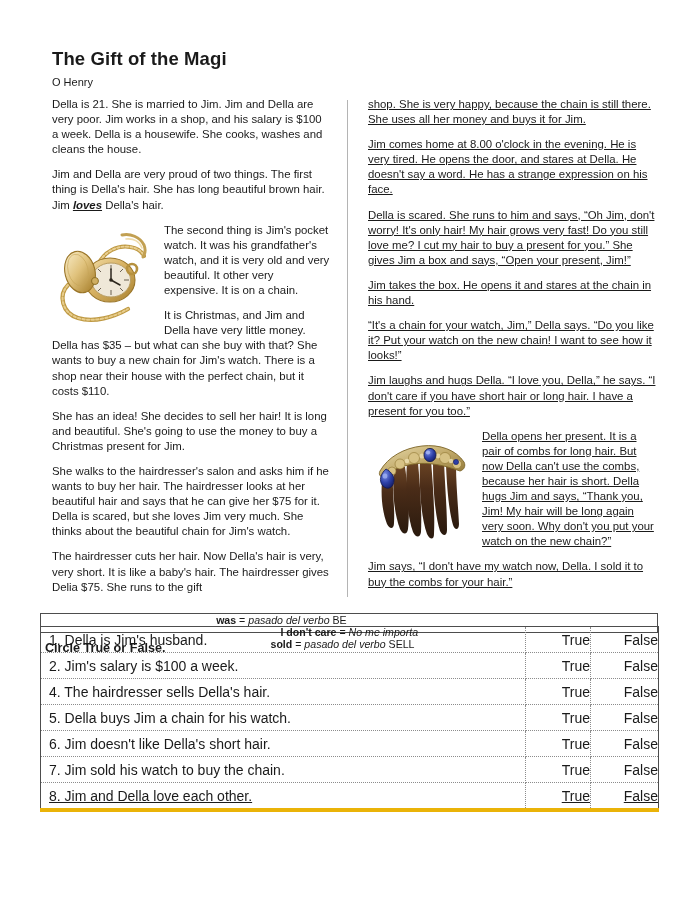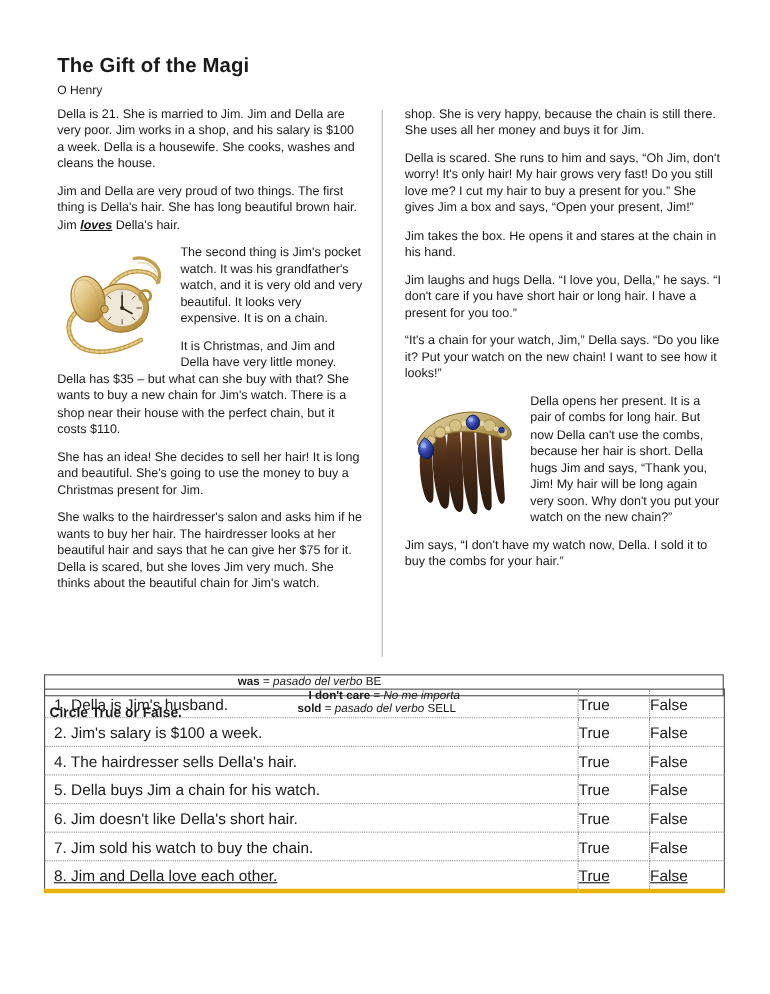--- a/index.html
+++ b/index.html
@@ -37,21 +37,21 @@
 
   
   .col {
     position: absolute;
     top: 97px;
     font-size: 11.4px;
     line-height: 15.1px;
     text-align: left;
   }
   .col-left  { left: 52px;  width: 278px; }
-  .col-right { left: 368px; width: 288px; }
+  .col-right { left: 368px; width: 288px; text-decoration: underline; }
 
   .col p {
     margin: 0 0 10px 0;
   }
   .col p:last-child { margin-bottom: 0; }
 
   .col-divider {
     position: absolute;
     left: 347px;
     top: 100px;
@@ -122,21 +122,21 @@
     table-layout: fixed;
     font-size: 14px;
   }
   .tf-table td {
     height: 25px;
     border: 1px dotted #8c8c8c;
     padding: 0 0 0 8px;
     vertical-align: middle;
   }
   .tf-table td.tf-opt {
-    text-align: left;
+    text-align: right;
     padding: 0;
   }
   .tf-table tr td:first-child { border-left: 1px solid #4d4d4d; }
   .tf-table tr td:last-child  { border-right: 1px solid #4d4d4d; }
   .tf-table tr:first-child td { border-top: 1px solid #4d4d4d; }
   .tf-table tr:last-child td  { border-bottom: 4px solid #eab308; text-decoration: underline; }
 </style>
 </head>
 <body>
 
@@ -204,32 +204,34 @@
 
       <ellipse cx="28" cy="47" rx="15" ry="21" transform="rotate(-14 28 47)" fill="url(#goldB)" stroke="#9a7528" stroke-width="1.1"></ellipse>
       <ellipse cx="26" cy="45" rx="10" ry="16" transform="rotate(-14 26 45)" fill="none" stroke="#c5a457" stroke-width="0.8" opacity="0.7"></ellipse>
 
       <circle cx="43" cy="56" r="3.4" fill="#c9a busy"></circle>
       <circle cx="43" cy="56" r="3.4" fill="#cfae62" stroke="#96731f" stroke-width="0.8"></circle>
 
       <circle cx="80" cy="44" r="5" fill="none" stroke="#b6913f" stroke-width="2.6"></circle>
     </svg>
 
-    <p>The second thing is Jim's pocket watch.  It was his grandfather's watch, and it is very old and very beautiful.  It looks very expensive.  It is on a chain.</p>
+    <p>The second thing is Jim's pocket watch.  It was his grandfather's watch, and it is very old and very beautiful.  It other very expensive.  It is on a chain.</p>
     <p>It is Christmas, and Jim and Della have very little money.  Della has $35 – but what can she buy with that?  She wants to buy a new chain for Jim's watch. There is a shop near their house with the perfect chain, but it costs $110.</p>
     <p>She has an idea!  She decides to sell her hair!  It is long and beautiful. She's going to use the money to buy a Christmas present for Jim.</p>
     <p>She walks to the hairdresser's salon and asks him if he wants to buy her hair. The hairdresser looks at her beautiful hair and says that he can give her $75 for it.  Della is scared, but she loves Jim very much. She thinks about the beautiful chain for Jim's watch.</p>
+    <p>The hairdresser cuts her hair. Now Della's hair is very, very short.  It is like a baby's hair. The hairdresser gives Delia $75. She runs to the gift</p>
   </div>
 
   <div class="col col-right">
     <p>shop. She is very happy, because the chain is still there. She uses all her money and buys it for Jim.</p>
+    <p>Jim comes home at 8.00 o'clock in the evening.  He is very tired.  He opens the door, and stares at Della.  He doesn't say a word. He has a strange expression on his face.</p>
     <p>Della is scared.  She runs to him and says, “Oh Jim, don't worry!  It's only hair!  My hair grows very fast!  Do you still love me?  I cut my hair to buy a present for you.” She gives Jim a box and says, “Open your present, Jim!”</p>
     <p>Jim takes the box.  He opens it and stares at the chain in his hand.</p>
+    <p>“It's a chain for your watch, Jim,” Della says.  “Do you like it?  Put your watch on the new chain!  I want to see how it looks!”</p>
     <p>Jim laughs and hugs Della.  “I love you, Della,” he says.  “I don't care if you have short hair or long hair. I have a present for you too.”</p>
-    <p>“It's a chain for your watch, Jim,” Della says.  “Do you like it?  Put your watch on the new chain!  I want to see how it looks!”</p>
 
     <svg class="fig fig-comb" viewBox="0 0 104 122">
       <defs>
         <linearGradient id="shell" x1="0" y1="0" x2="0" y2="1">
           <stop offset="0%" stop-color="#6b4424"></stop>
           <stop offset="35%" stop-color="#4a2c18"></stop>
           <stop offset="100%" stop-color="#2a1a0e"></stop>
         </linearGradient>
         <linearGradient id="brass" x1="0" y1="0" x2="1" y2="1">
           <stop offset="0%" stop-color="#e9dcae"></stop>

